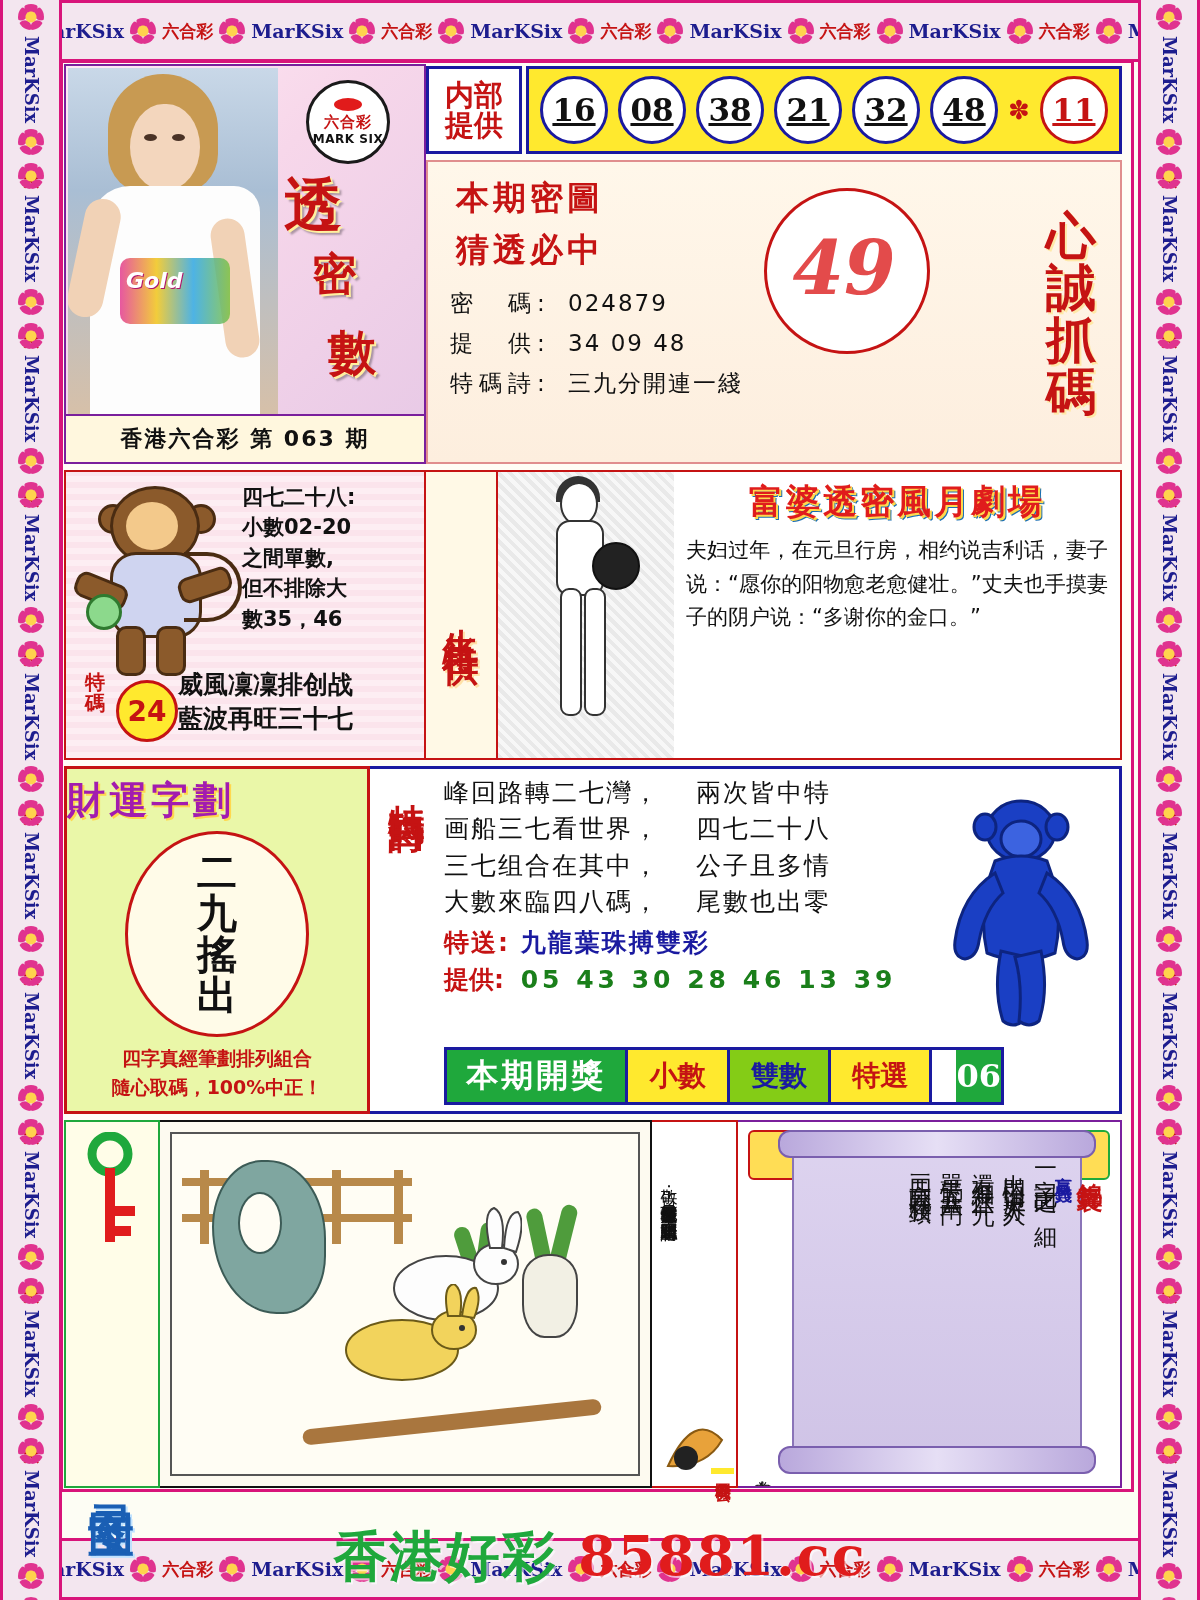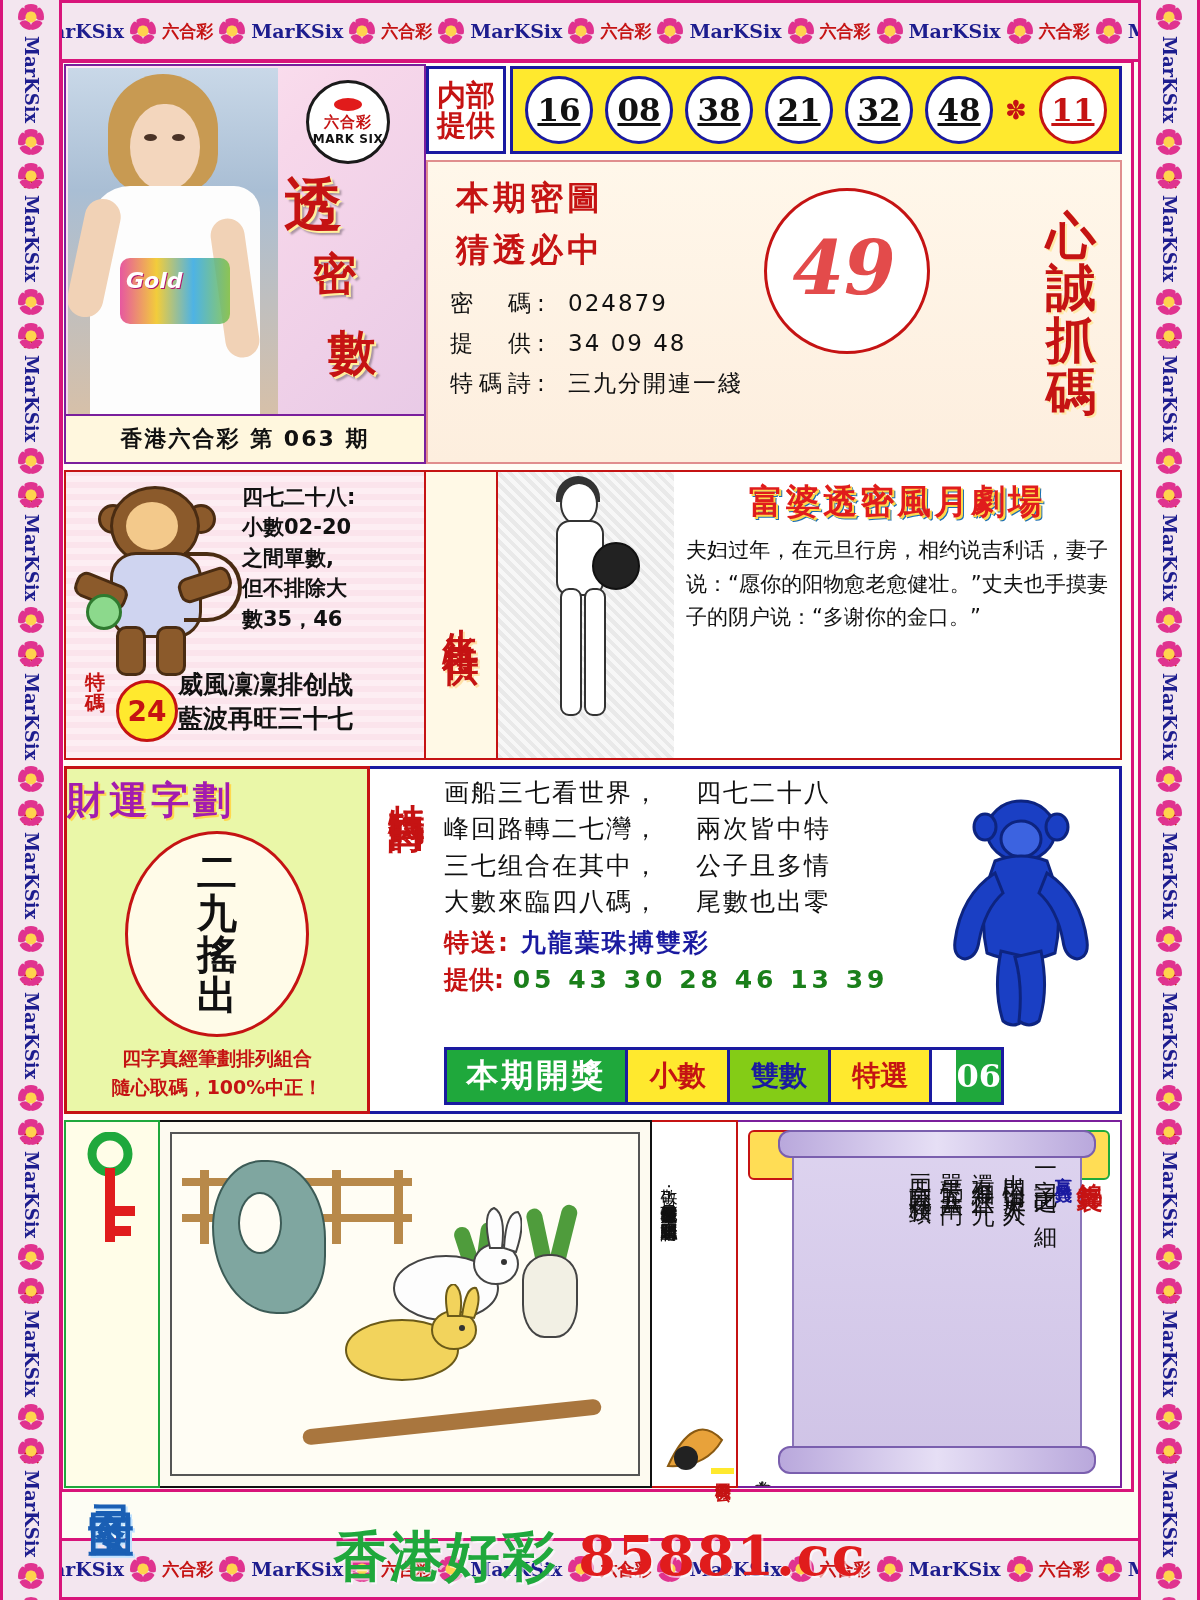--- a/index.html
+++ b/index.html
@@ -108,21 +108,21 @@
     position:absolute;left:0;bottom:0;width:100%;height:46px;background:#fff7de;
     border-top:2px solid #7a1f9c;display:flex;align-items:center;justify-content:center;
     font-size:22px;font-weight:bold;color:#111;letter-spacing:2px;
   }
 
   .right-top{width:696px;height:400px;margin-left:0;position:relative;}
   .ball-row{
     position:absolute;left:0;top:0;width:696px;height:92px;display:flex;align-items:center;
   }
   .neibu{
-    width:80px;height:88px;border:3px solid #1a1aa0;background:#fff;box-sizing:border-box;
+    width:96px;height:88px;border:3px solid #1a1aa0;background:#fff;box-sizing:border-box;
     display:flex;flex-direction:column;align-items:center;justify-content:center;
     color:#c51313;font-weight:bold;font-size:29px;line-height:1.05;
   }
   .balls{
     flex:1;height:88px;margin-left:4px;background:#ffe92e;border:3px solid #1a1aa0;
     box-sizing:border-box;display:flex;align-items:center;justify-content:space-around;padding:0 6px;
   }
   .ball{
     width:62px;height:62px;border-radius:50%;background:#fff;border:3px solid #1a1aa0;
     display:flex;align-items:center;justify-content:center;
@@ -270,21 +270,21 @@
   }
   .poem-line{
     font-family:"DejaVu Serif","Liberation Serif",serif;
     font-size:25px;color:#111;line-height:1.45;letter-spacing:2px;
     display:flex;
   }
   .poem-line .a{width:252px;}
   .te-song{margin-top:6px;font-size:25px;color:#c51313;font-weight:bold;letter-spacing:2px;}
   .te-song .blue{color:#1a1aa0;}
   .tigong2{margin-top:4px;font-size:25px;color:#c51313;font-weight:bold;}
-  .tigong2 .nums{color:#1a7f1a;letter-spacing:4px;margin-left:0;}
+  .tigong2 .nums{color:#1a7f1a;letter-spacing:4px;margin-left:8px;}
   .ape{
     position:absolute;right:4px;top:18px;width:190px;height:250px;
   }
   .ape svg{width:100%;height:100%;}
   .banner{
     position:absolute;left:74px;bottom:6px;width:560px;height:58px;display:flex;
     border:3px solid #1a1aa0;box-sizing:border-box;
   }
   .bn-cell{display:flex;align-items:center;justify-content:center;font-weight:bold;
     font-family:"DejaVu Serif","Liberation Serif",serif;border-right:3px solid #1a1aa0;}
@@ -689,26 +689,26 @@
         </div>
       </div>
 
       <div class="shi-card">
         <div class="shi-label">
           <span>特碼詩曰：</span>
         </div>
 
         <div class="poem">
           <div class="poem-line">
+            <span class="a">峰回路轉二七灣，</span>
+            <span class="b">兩次皆中特</span>
+          </div>
+          <div class="poem-line">
             <span class="a">画船三七看世界，</span>
             <span class="b">四七二十八</span>
-          </div>
-          <div class="poem-line">
-            <span class="a">峰回路轉二七灣，</span>
-            <span class="b">兩次皆中特</span>
           </div>
           <div class="poem-line">
             <span class="a">三七组合在其中，</span>
             <span class="b">公子且多情</span>
           </div>
           <div class="poem-line">
             <span class="a">大數來臨四八碼，</span>
             <span class="b">尾數也出零</span>
           </div>
 

